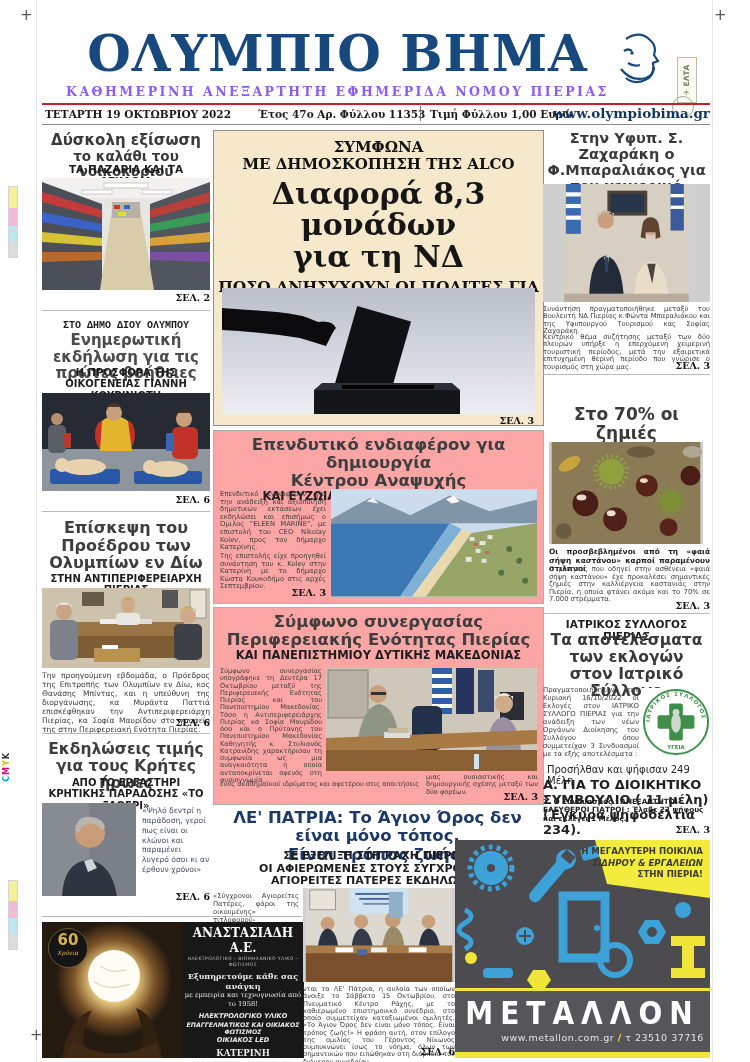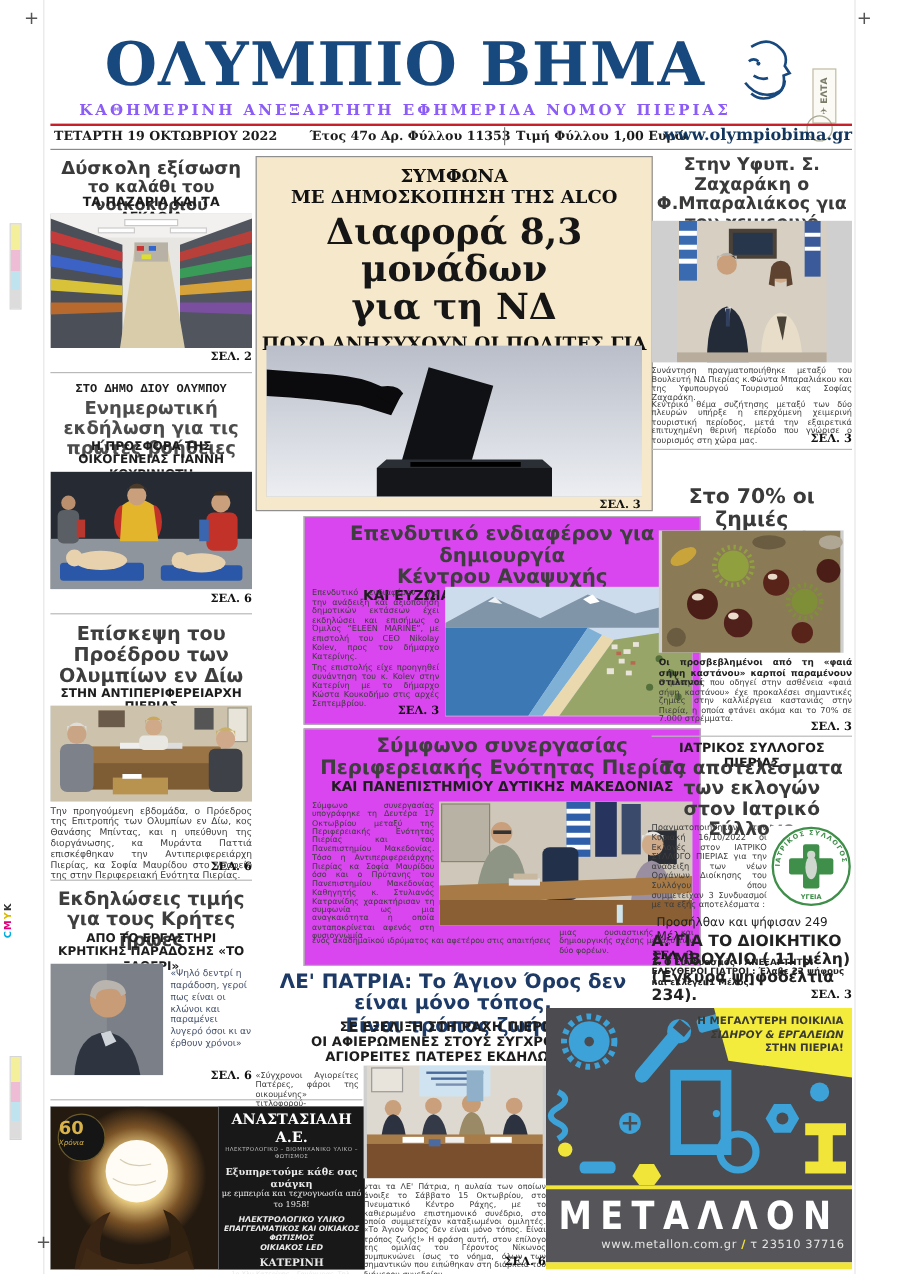--- a/index.html
+++ b/index.html
@@ -13,21 +13,21 @@
   .subh{font-weight:bold;color:#1d1d1d;line-height:1.14;}
   .bodytx{color:#3d3d3d;text-align:justify;}
   .pg{font-family:"DejaVu Serif","Liberation Serif",serif;font-weight:bold;color:#121212;
       font-size:9.5px;text-align:right;}
   .ph{position:absolute;overflow:hidden;background:#cfcfcf;}
   .ph svg{display:block;width:100%;height:100%;}
   .divh{position:absolute;border-top:1px solid #b9b9b9;height:0;}
   .trim{position:absolute;top:0;bottom:0;width:1px;background:#e6e6e6;}
   .crop{position:absolute;color:#555;font-size:15px;line-height:10px;}
   .mainbox{background:#f6e8cb;border:1px solid #8f8f8f;}
-  .boxed{border:1px solid #b0b0b0;background:#d946ef;margin-left:40px;}
+  .boxed{border:1px solid #b0b0b0;background:#fca5a5;}
   .cmyk{position:absolute;left:2px;top:752px;writing-mode:vertical-rl;transform:rotate(180deg);
         font-size:8px;font-weight:bold;letter-spacing:1px;}
   .strip{position:absolute;width:8px;border:1px solid #d5d5d5;
          background:linear-gradient(to bottom,#f4ef9a 0 30%,#eebcd4 30% 55%,#bfe4f0 55% 78%,#dcdcdc 78% 100%);}
   .adnav{background:#181818;}
   .adtxt{color:#e9e9e9;text-align:center;line-height:1.25;}
 </style>
 </head>
 <body>
 
@@ -188,21 +188,21 @@
             </radialGradient>
           </defs>
         <rect width="140" height="136" fill="#241a10"></rect>
           <circle cx="72" cy="58" r="58" fill="url(#glow1)"></circle>
         <circle cx="72" cy="54" r="26" fill="#fefcf4"></circle>
         <path d="M58 44 q10 8 26 4 M52 60 q16 10 36 2" stroke="#d8cdb4" stroke-width="1" fill="none"></path>
         <path d="M20 136 q6 -40 30 -48 q-20 40 6 48z" fill="#3a2514"></path>
         <path d="M120 136 q-4 -42 -26 -50 q16 42 -8 50z" fill="#30200f"></path>
         <path d="M30 118 q40 26 84 2 l6 16 -96 0z" fill="#412a15"></path>
         </svg>
-      <div class="abs" style="left:6px;top:6px;width:38px;height:38px;border-radius:50%;background:#151515;border:1px solid #6a5a2a;color:#d8b24a;">
+      <div class="abs" style="left:6px;top:6px;width:38px;height:38px;border-radius:50%;background:#151515;border:1px solid #6a5a2a;color:#d8b24a;text-align:center;">
         <div style="font-size:15px;font-weight:bold;line-height:22px;">60</div>
         <div style="font-size:6px;font-style:italic;line-height:4px;">Χρόνια</div>
       </div>
     </div>
     <div class="abs adtxt" style="left:142px;top:4px;width:118px;">
       <div class="serif" style="font-size:12px;font-weight:bold;color:#fff;">ΑΝΑΣΤΑΣΙΑΔΗ Α.Ε.</div>
       <div style="font-size:4.6px;color:#bdbdbd;letter-spacing:0.4px;">ΗΛΕΚΤΡΟΛΟΓΙΚΟ – ΒΙΟΜΗΧΑΝΙΚΟ ΥΛΙΚΟ – ΦΩΤΙΣΜΟΣ</div>
       <div class="serif" style="font-size:8px;font-weight:bold;margin-top:4px;">Εξυπηρετούμε κάθε σας ανάγκη</div>
       <div class="serif" style="font-size:6.8px;">με εμπειρία και τεχνογνωσία από το 1958!</div>
       <div style="font-size:6.6px;font-weight:bold;font-style:italic;margin-top:4px;">ΗΛΕΚΤΡΟΛΟΓΙΚΟ ΥΛΙΚΟ</div>

